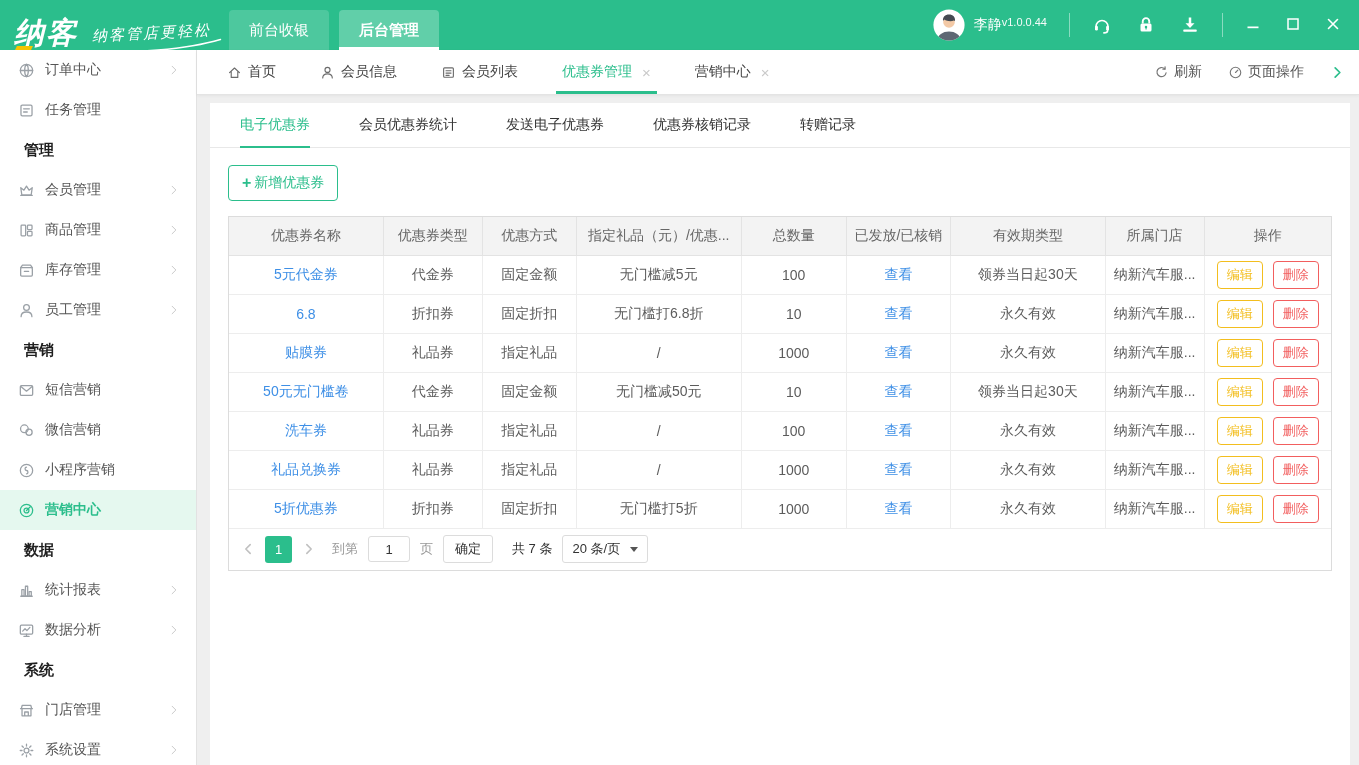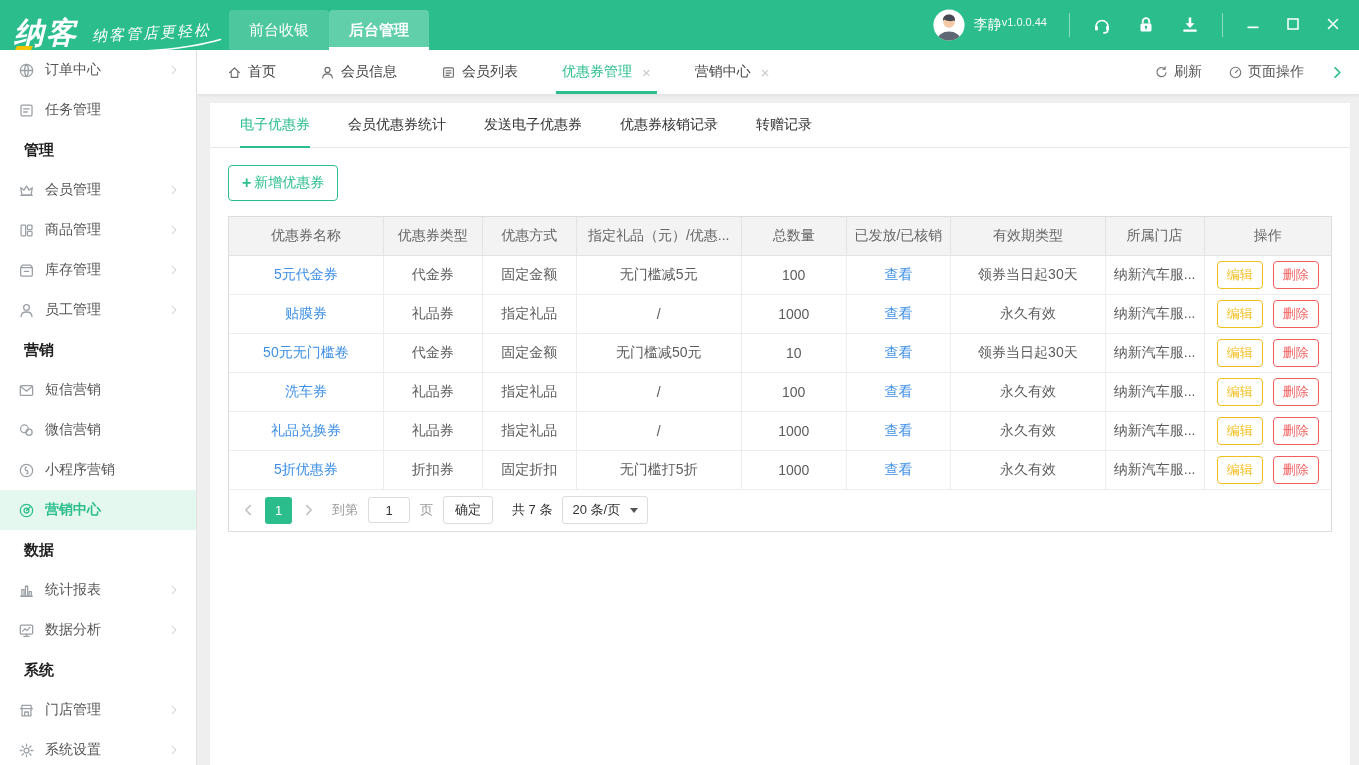--- a/index.html
+++ b/index.html
@@ -9,21 +9,21 @@
 
   
   .topbar { position:absolute; top:0; left:0; right:0; height:50px; background:#2BBE8C; display:flex; align-items:flex-end; color:#fff; }
   .brand { display:flex; align-items:center; height:34px; padding-left:14px; }
   .logo { position:relative; font-size:30px; font-weight:bold; letter-spacing:2px; line-height:50px; font-style:italic; }
   .logo::after { content:""; position:absolute; left:2px; bottom:8px; width:16px; height:4px; background:#F5C400; transform:skewX(-25deg); }
   .slogan-wrap { position:relative; margin:0 10px 0 14px; transform:rotate(-3deg); }
   .slogan { font-size:15px; font-style:italic; letter-spacing:2px; }
   .slogan-wrap svg { position:absolute; left:0; bottom:-9px; }
   .topnav { display:flex; align-items:flex-end; height:50px; margin-left:8px; }
-  .nav-tab { height:40px; line-height:40px; padding:0 20px; background:rgba(255,255,255,.16); border-radius:4px 4px 0 0; font-size:15px; cursor:pointer; }
+  .nav-tab { height:40px; line-height:40px; padding:0 20px; margin-right:10px; background:rgba(255,255,255,.16); border-radius:4px 4px 0 0; font-size:15px; cursor:pointer; }
   .nav-tab.active { background:rgba(255,255,255,.26); font-weight:bold; box-shadow:inset 0 -3px 0 #fff; }
   .topbar-right { margin-left:auto; display:flex; align-items:center; height:50px; padding-right:18px; gap:16px; }
   .user-block { display:flex; align-items:center; gap:8px; margin-right:6px; }
   .user-meta { display:flex; flex-direction:row; line-height:1.25; }
   .user-name { font-size:14px; }
   .user-ver { font-size:11px; opacity:.95; }
   .v-divider { width:1px; height:24px; background:rgba(255,255,255,.45); }
   .tr-icons { display:flex; align-items:center; gap:24px; padding:0 6px; }
   .icon-btn { display:inline-flex; cursor:pointer; }
   .icon-btn svg { width:20px; height:20px; }
@@ -52,21 +52,21 @@
   .tab.active { color:#2BBE8C; }
   .tab.active::after { content:""; position:absolute; left:-6px; right:-6px; bottom:0; height:3px; background:#2BBE8C; }
   .tab .t-close { color:#c9c9c9; font-size:15px; margin-left:4px; cursor:pointer; }
   .tab-actions { margin-left:auto; display:flex; align-items:center; gap:26px; color:#555; }
   .tab-action { display:flex; align-items:center; gap:5px; cursor:pointer; font-size:14px; }
   .tab-action svg { width:15px; height:15px; color:#777; }
   .chevron-green { display:inline-flex; color:#2BBE8C; cursor:pointer; }
   .chevron-green svg { width:15px; height:15px; }
 
   .card { flex:1; margin:8px 9px 0 13px; background:#fff; overflow:hidden; }
-  .subtabs { display:flex; align-items:stretch; height:45px; padding:0 30px; border-bottom:1px solid #E8E8E8; gap:38px; }
+  .subtabs { display:flex; align-items:stretch; height:45px; padding:0 30px; border-bottom:1px solid #E8E8E8; gap:49px; }
   .subtab { position:relative; display:flex; align-items:center; font-size:14px; color:#333; cursor:pointer; }
   .subtab.active { color:#2BBE8C; }
   .subtab.active::after { content:""; position:absolute; left:0; right:0; bottom:-1px; height:2px; background:#2BBE8C; }
 
   .add-btn { display:inline-flex; align-items:center; gap:3px; margin:17px 0 0 18px; padding:8px 13px; background:#fff; border:1px solid #2BBE8C; border-radius:4px; color:#2BBE8C; font-size:14px; cursor:pointer; font-family:inherit; }
   .add-btn .plus { font-size:16px; font-weight:bold; line-height:1; }
 
   .table-wrap { margin:15px 18px 0 18px; border:1px solid #DCDCDC; }
   table { width:100%; border-collapse:collapse; table-layout:fixed; font-size:14px; color:#5c5c5c; }
   thead th { height:38px; background:#F3F3F3; font-weight:normal; color:#666; border-right:1px solid #E3E3E3; border-bottom:1px solid #E3E3E3; text-align:center; overflow:hidden; white-space:nowrap; text-overflow:ellipsis; padding:0 4px; }
@@ -456,20 +456,31 @@
                 <td>代金券</td>
                 <td>固定金额</td>
                 <td>无门槛减5元</td>
                 <td>100</td>
                 <td><a class="link">查看</a></td>
                 <td>领券当日起30天</td>
                 <td>纳新汽车服...</td>
                 <td><button class="btn-edit">编辑</button><button class="btn-del">删除</button></td>
               </tr>
               <tr>
+                <td><a class="link">6.8</a></td>
+                <td>折扣券</td>
+                <td>固定折扣</td>
+                <td>无门槛打6.8折</td>
+                <td>10</td>
+                <td><a class="link">查看</a></td>
+                <td>永久有效</td>
+                <td>纳新汽车服...</td>
+                <td><button class="btn-edit">编辑</button><button class="btn-del">删除</button></td>
+              </tr>
+              <tr>
                 <td><a class="link">贴膜券</a></td>
                 <td>礼品券</td>
                 <td>指定礼品</td>
                 <td>/</td>
                 <td>1000</td>
                 <td><a class="link">查看</a></td>
                 <td>永久有效</td>
                 <td>纳新汽车服...</td>
                 <td><button class="btn-edit">编辑</button><button class="btn-del">删除</button></td>
               </tr>

